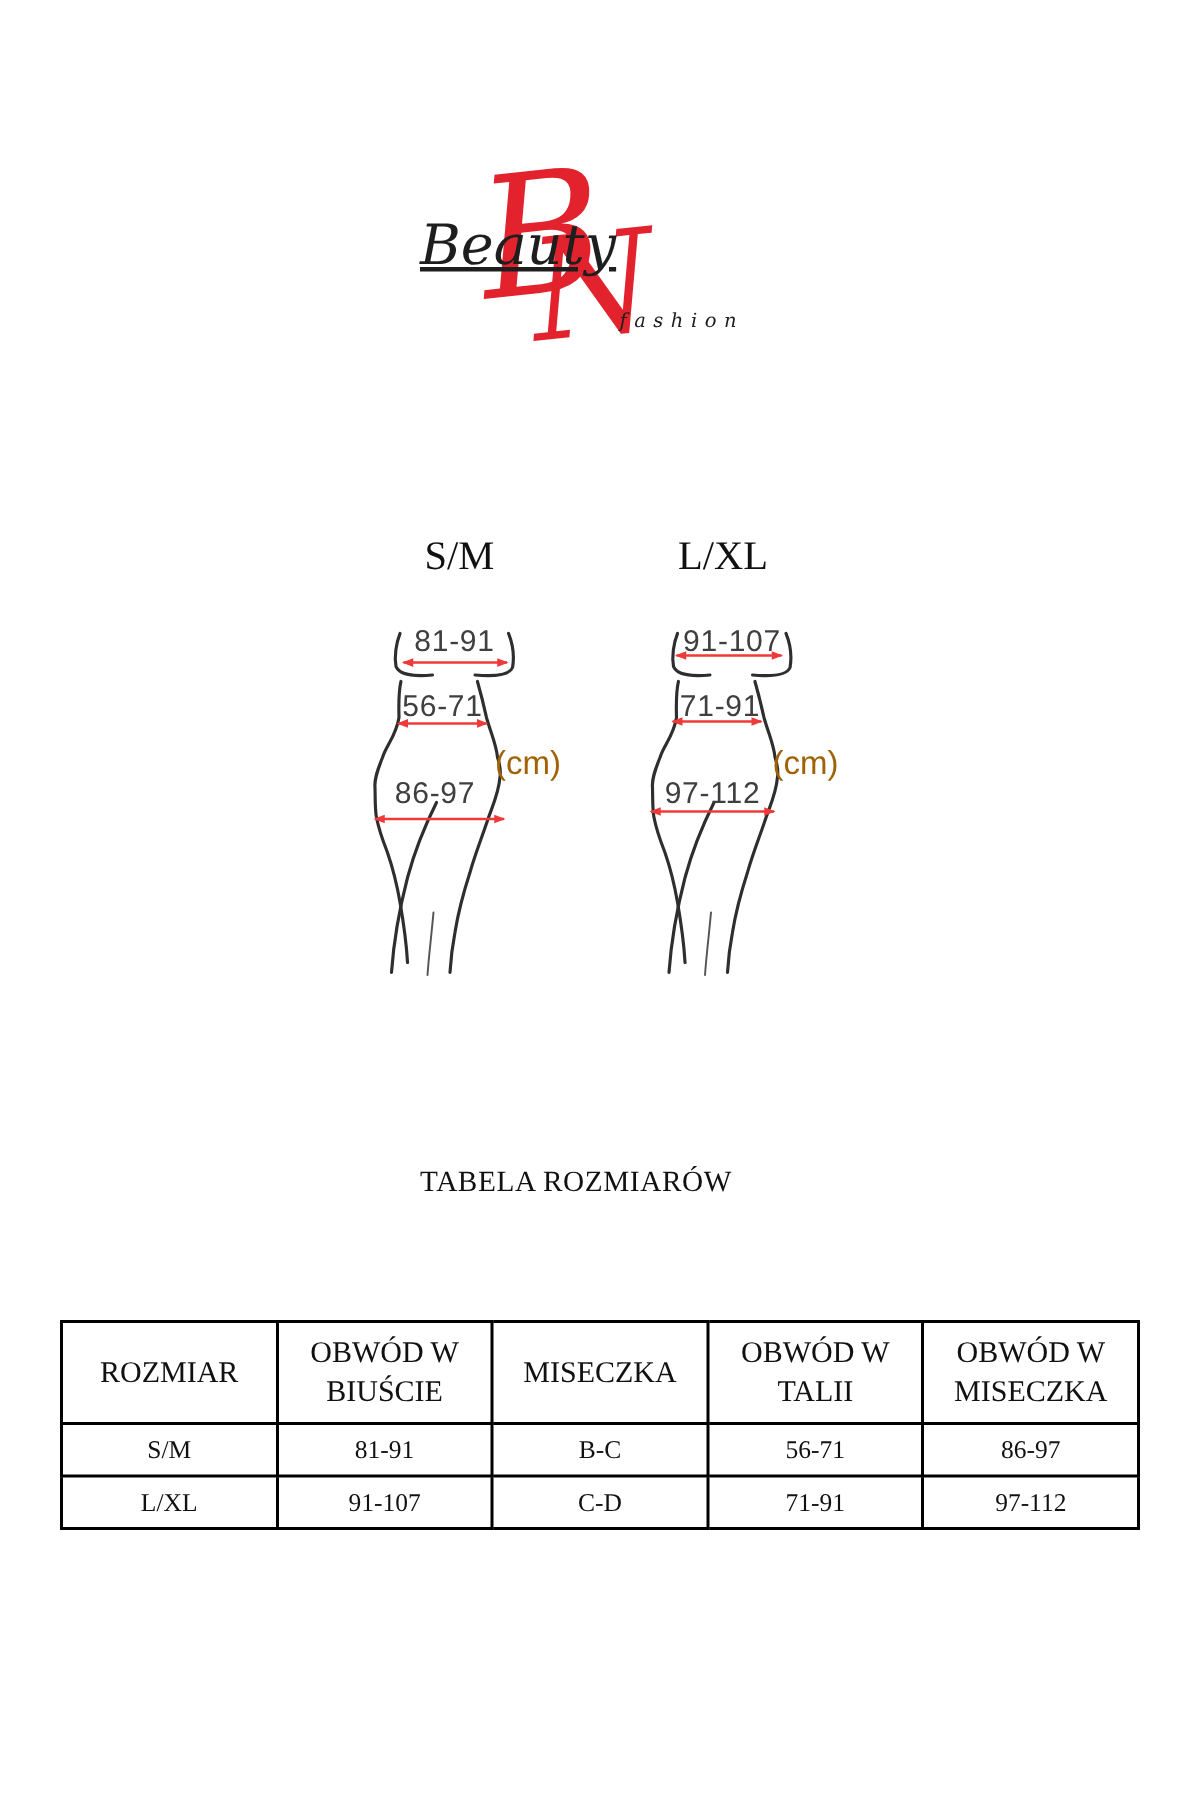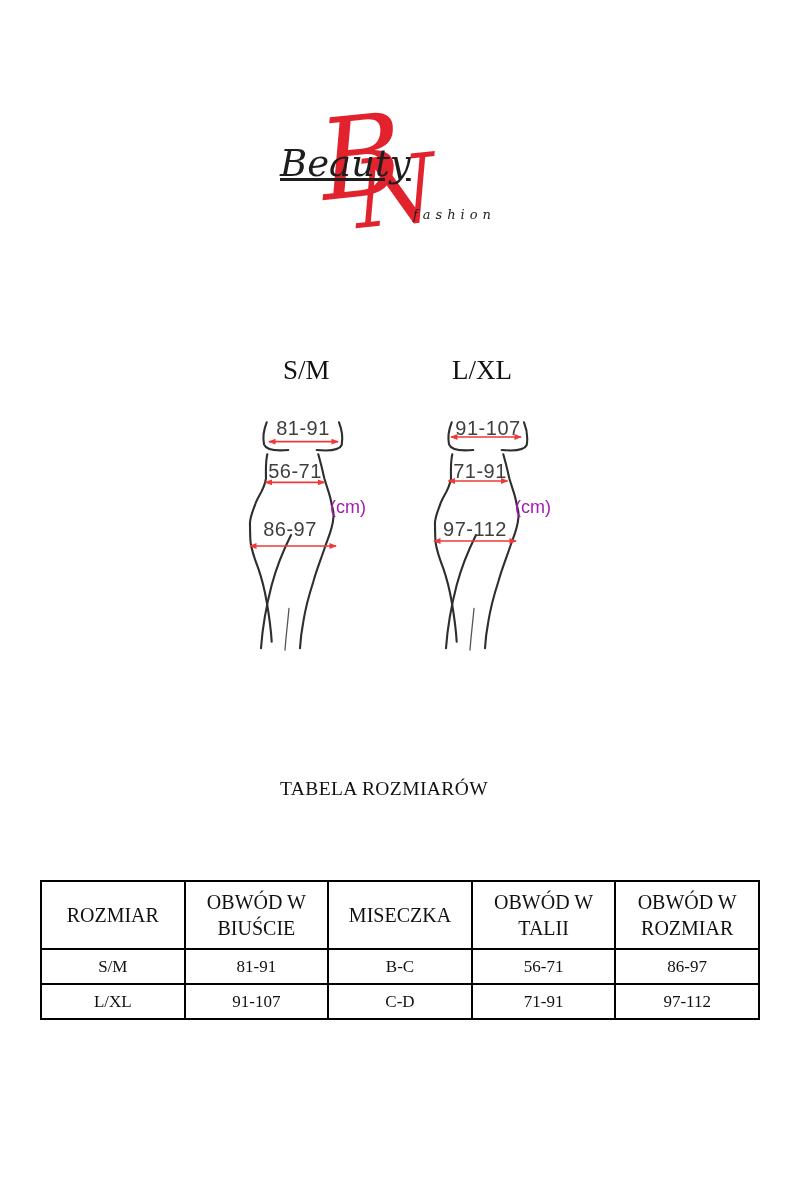--- a/index.html
+++ b/index.html
@@ -36,21 +36,21 @@
   .arrow-line{stroke:#ee3a38;stroke-width:1.7;}
   .arrow-head{fill:#ee3a38;}
   .meas{
     position:absolute;font-family:"Liberation Sans",sans-serif;font-size:20px;
     color:#3f3f3f;text-align:center;width:144px;letter-spacing:0.5px;line-height:1;
   }
   .m-bust{top:25px;left:1px;}
   .m-waist{top:68px;left:-7px;}
   .m-hips{top:126px;left:-12px;}
   .m-unit{position:absolute;top:105px;left:100px;width:auto;text-align:left;
-    font-family:"Liberation Sans",sans-serif;font-size:18px;color:#a21caf;line-height:1;}
+    font-family:"Liberation Sans",sans-serif;font-size:22px;color:#a16207;line-height:1;}
   
   #table-title{
     position:absolute;left:0;top:778px;width:768px;text-align:center;
     font-size:19.5px;color:#111;letter-spacing:0.4px;
   }
   
   #size-table{
     position:absolute;left:40px;top:880px;width:720px;
     border-collapse:collapse;table-layout:fixed;
   }
@@ -132,21 +132,21 @@
 
 <div id="table-title">TABELA ROZMIARÓW</div>
 
 <table id="size-table">
   <thead>
     <tr>
       <th>ROZMIAR</th>
       <th>OBWÓD W BIUŚCIE</th>
       <th>MISECZKA</th>
       <th>OBWÓD W TALII</th>
-      <th>OBWÓD W ROZMIAR</th>
+      <th>OBWÓD W MISECZKA</th>
     </tr>
   </thead>
   <tbody>
     <tr>
       <td>S/M</td>
       <td>81-91</td>
       <td>B-C</td>
       <td>56-71</td>
       <td>86-97</td>
     </tr>

